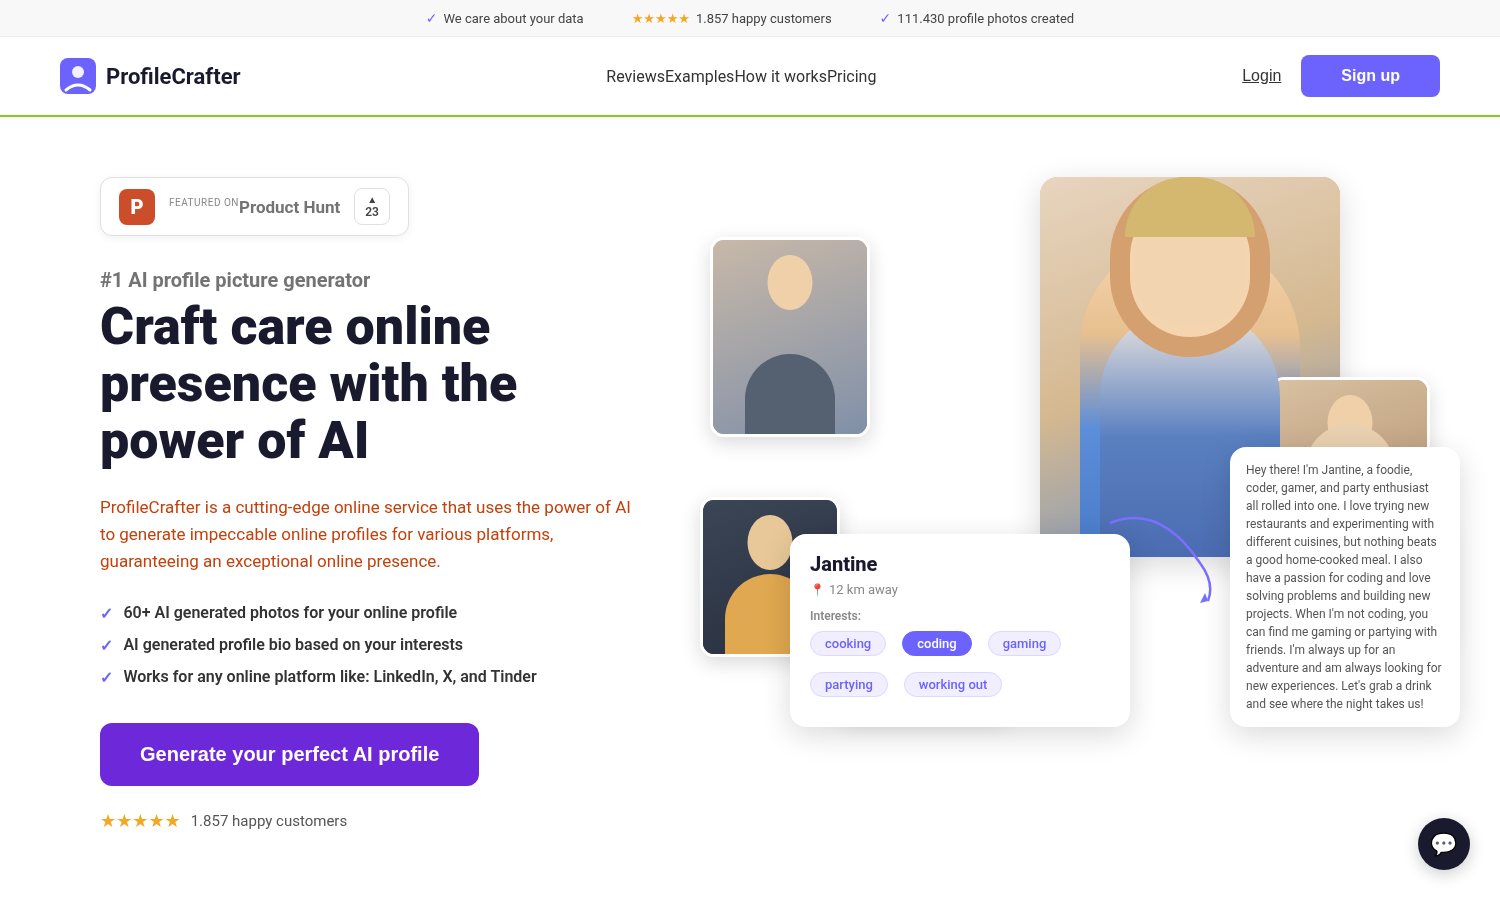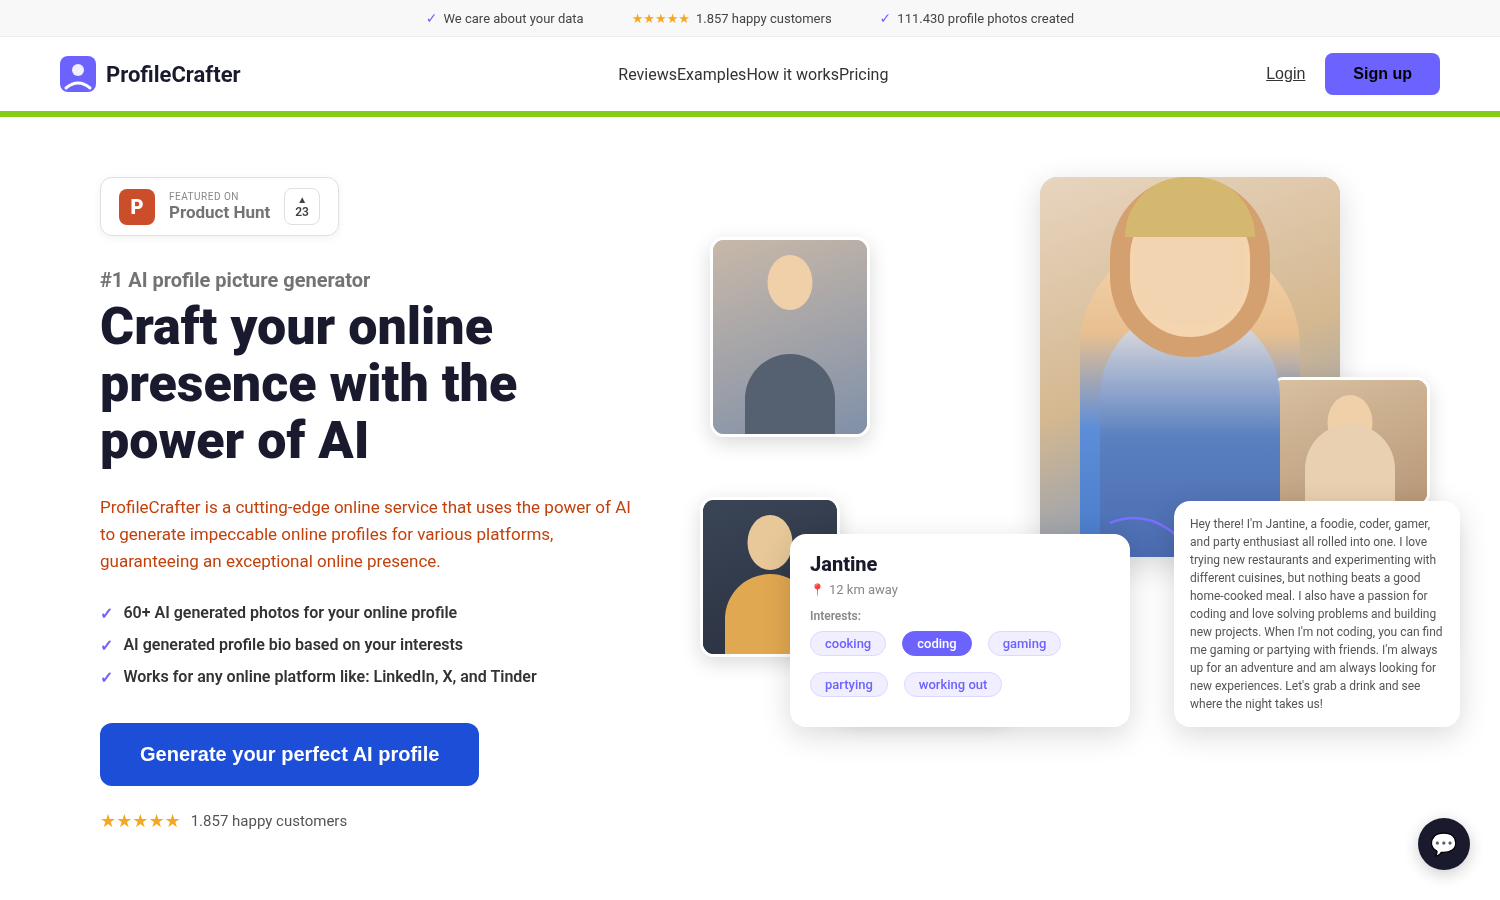--- a/index.html
+++ b/index.html
@@ -31,21 +31,21 @@
       font-size: 13px;
     }
 
     
     .navbar {
       display: flex;
       align-items: center;
       justify-content: space-between;
       padding: 0 60px;
       height: 80px;
-      border-bottom: 6px solid #84cc16;
+      border-bottom: 2px solid #84cc16;
       background: #fff;
     }
     .logo {
       display: flex;
       align-items: center;
       gap: 10px;
       font-size: 22px;
       font-weight: 700;
       color: #1a1a2e;
       text-decoration: none;
@@ -72,23 +72,23 @@
     .btn-login {
       font-size: 16px;
       color: #333;
       background: none;
       border: none;
       cursor: pointer;
       text-decoration: underline;
     }
     .btn-signup {
       background: #6c63ff;
-      color: #000000;
+      color: #ffffff;
       border: none;
-      padding: 12px 28px;
+      padding: 12px 40px;
       border-radius: 8px;
       font-size: 16px;
       font-weight: 600;
       cursor: pointer;
     }
 
     
     .hero {
       display: flex;
       align-items: flex-start;
@@ -120,21 +120,21 @@
       border-radius: 8px;
       display: flex;
       align-items: center;
       justify-content: center;
       color: #fff;
       font-size: 20px;
       font-weight: 900;
     }
     .ph-text {
       display: flex;
-      flex-direction: column;
+      flex-direction: row;
     }
     .ph-featured {
       font-size: 10px;
       color: #888;
       text-transform: uppercase;
       letter-spacing: 0.5px;
     }
     .ph-name {
       font-size: 17px;
       font-weight: 700;
@@ -188,21 +188,21 @@
       color: #333;
       margin-bottom: 12px;
       font-weight: 600;
     }
     .feature-check {
       color: #6c63ff;
       font-size: 16px;
       margin-top: 1px;
     }
     .btn-cta {
-      background: #1d4ed8;
+      background: #6d28d9;
       color: #fff;
       border: none;
       padding: 20px 40px;
       border-radius: 12px;
       font-size: 20px;
       font-weight: 700;
       cursor: pointer;
       margin-bottom: 24px;
       display: inline-block;
     }
@@ -393,21 +393,21 @@
       background: #6c63ff;
       color: #fff;
       border-color: #6c63ff;
     }
 
     
     .bio-card {
       position: absolute;
       bottom: 10px;
       right: -60px;
-      width: 286px;
+      width: 230px;
       background: #fff;
       border-radius: 16px;
       box-shadow: 0 8px 30px rgba(0,0,0,0.15);
       padding: 14px 16px;
       z-index: 10;
       font-size: 12px;
       color: #555;
       line-height: 1.5;
     }
 
@@ -511,21 +511,21 @@
       </div>
       <div class="ph-upvote">
         <span class="ph-triangle">▲</span>
         <span>23</span>
       </div>
     </div>
 
     <div class="hero-tag">#1 AI profile picture generator</div>
 
     <h1 class="hero-title">
-      <span>Craft your online</span><br>
+      <span>Craft care online</span><br>
       <span>presence with the</span><br>
       <span>power of AI</span>
     </h1>
 
     <p class="hero-desc">ProfileCrafter is a cutting-edge online service that uses the power of AI to generate impeccable online profiles for various platforms, guaranteeing an exceptional online presence.</p>
 
     <ul class="hero-features">
       <li>
         <span class="feature-check">✓</span>
         <span>60+ AI generated photos for your online profile</span>

